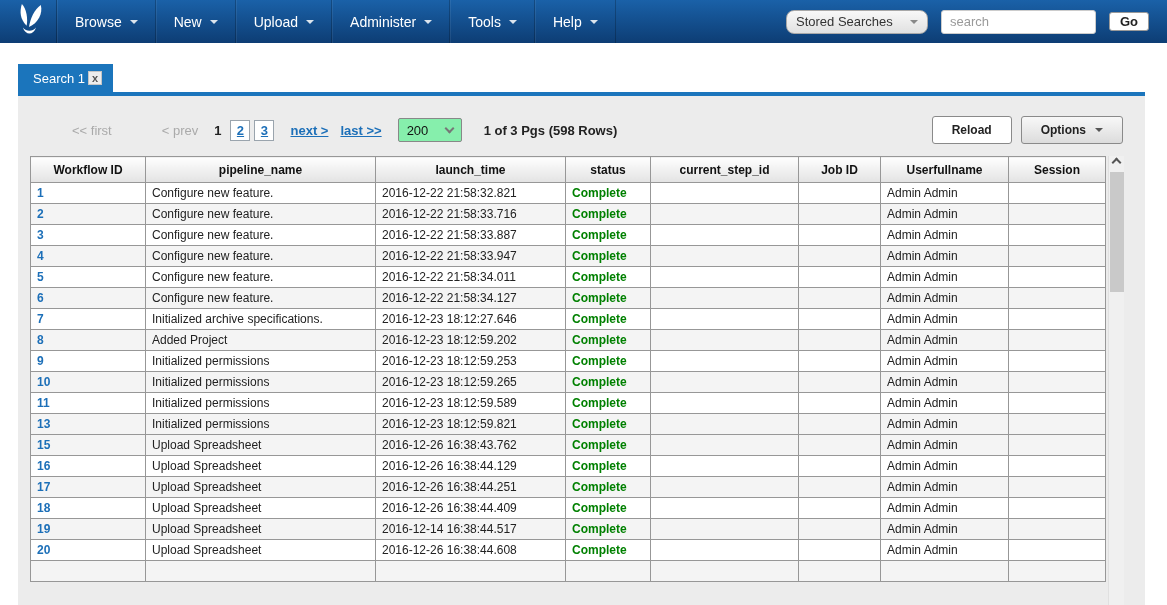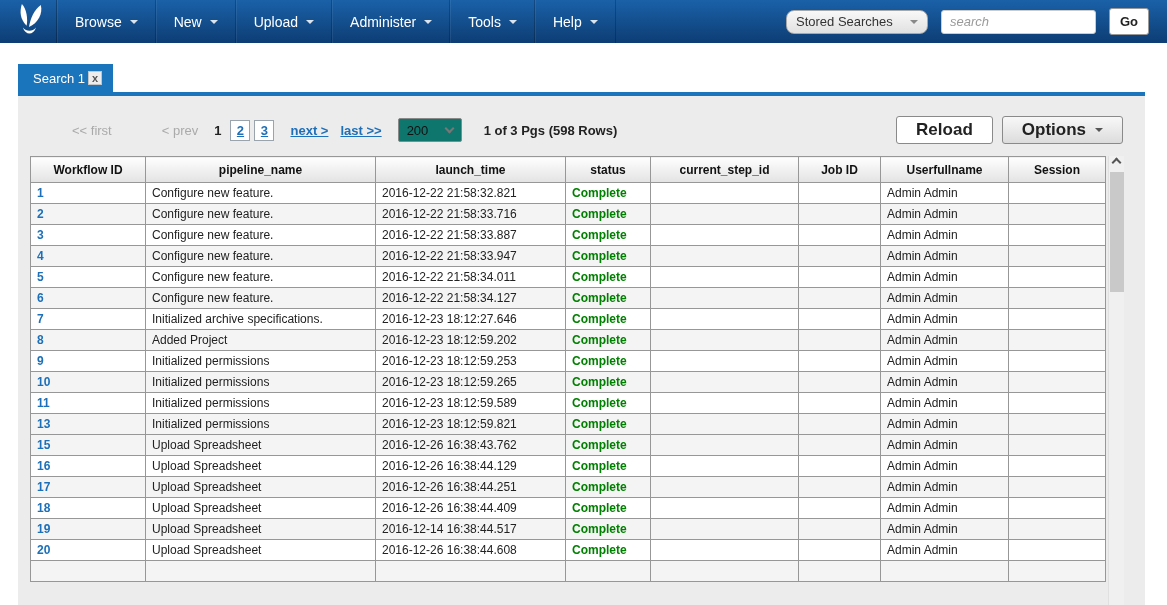--- a/index.html
+++ b/index.html
@@ -32,25 +32,24 @@
     width:142px; height:24px; display:flex; align-items:center; justify-content:space-between;
     background:linear-gradient(#f8f8f8,#e1e1e1); border:1px solid #a8a8a8; border-radius:8px;
     padding:0 9px; font-size:13px; color:#333; cursor:pointer;
   }
   .caret-g { width:0; height:0; border-left:4px solid transparent;
     border-right:4px solid transparent; border-top:4px solid #888; }
   .search-input {
     width:155px; height:24px; border:1px solid #ccc; border-radius:3px;
     padding:0 8px; font-size:13px; color:#333;
     font-family:"Liberation Sans","DejaVu Sans",sans-serif;
-    font-style:italic;
   }
   .search-input::placeholder { color:#9a9a9a; }
   .go-btn {
-    height:27px; width:40px; background:#fff; border:1px solid #999; border-radius:3px;
+    height:19px; width:40px; background:#fff; border:1px solid #999; border-radius:3px;
     font-size:13px; font-weight:bold; color:#222; cursor:pointer;
     font-family:"Liberation Sans","DejaVu Sans",sans-serif;
   }
 
   
   .tab {
     position:absolute; left:18px; top:64px; height:28px;
     background:#1b75bc; color:#fff; font-size:13px;
     display:inline-flex; align-items:center; gap:3px; padding:0 11px 0 15px; cursor:pointer;
   }
@@ -70,31 +69,31 @@
   }
   .pg-disabled { color:#aaa; margin-right:10px;margin-left:40px; }
   .pg-current { font-weight:bold; color:#222; margin:0 9px 0 6px; }
   .pg-box {
     min-width:20px; height:21px; line-height:19px; text-align:center;
     border:1px solid #9aa4ad; background:#fff; margin-right:4px; cursor:pointer;
   }
   .pg-box a, .pg-link { color:#1c6fb8; text-decoration:underline; font-weight:bold; cursor:pointer; }
   .pg-link { margin-left:12px; }
   .size-select {
-    width:64px; height:24px; margin-left:16px; background:#0f766e; border:1px solid #888;
+    width:64px; height:24px; margin-left:16px; background:#86efac; border:1px solid #888;
     border-radius:2px; display:flex; align-items:center; justify-content:space-between;
     padding:0 8px; font-size:13px; color:#111; cursor:pointer;
   }
   .chev-down { width:7px; height:7px; border-right:2px solid #777; border-bottom:2px solid #777;
     transform:rotate(45deg); margin-top:-3px; }
   .pg-summary { font-weight:bold; color:#222; margin-left:22px; }
   .btn-group { margin-left:auto; display:flex; gap:9px; margin-right:12px; }
   .btn {
     height:28px; padding:0 19px; border:1px solid #8a8a8a; border-radius:3px;
-    font-weight:bold; font-size:17px; color:#222; display:flex; align-items:center; gap:9px;
+    font-weight:bold; font-size:12px; color:#222; display:flex; align-items:center; gap:9px;
     cursor:pointer; font-family:"Liberation Sans","DejaVu Sans",sans-serif;
   }
   .btn-reload { background:#fff; }
   .btn-options { background:linear-gradient(#f8f8f8,#dcdcdc); }
   .caret-d { width:0; height:0; border-left:4px solid transparent;
     border-right:4px solid transparent; border-top:4px solid #555; }
 
   
   table.grid {
     position:absolute; left:12px; top:60px; width:1075px;

